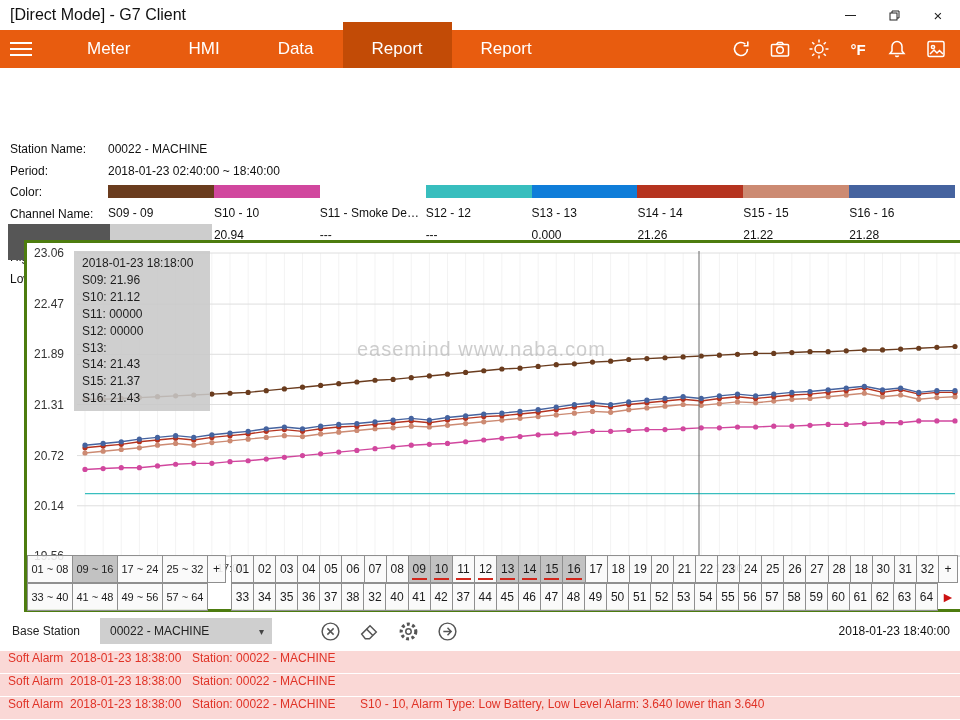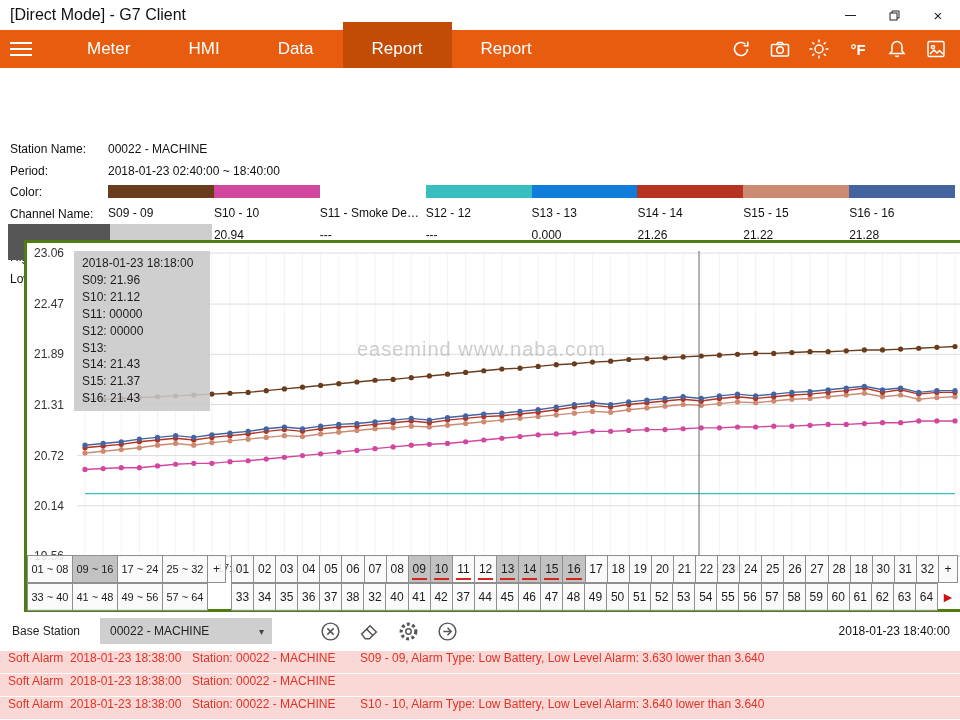--- a/index.html
+++ b/index.html
@@ -680,21 +680,20 @@
       </span>
     </div>
     <span class="f-datetime">2018-01-23 18:40:00</span>
   </div>
 
   <div id="alarms">
       <div class="alarm-row">
         <span class="a-type">Soft Alarm</span>
         <span class="a-time">2018-01-23 18:38:00</span>
         <span class="a-station">Station: 00022 - MACHINE</span>
-        <span class="a-msg">S09 - 09, Alarm Type: Low Battery, Low Level Alarm: 3.630 lower than 3.640</span>
       </div>
       <div class="alarm-row">
         <span class="a-type">Soft Alarm</span>
         <span class="a-time">2018-01-23 18:38:00</span>
         <span class="a-station">Station: 00022 - MACHINE</span>
       </div>
       <div class="alarm-row">
         <span class="a-type">Soft Alarm</span>
         <span class="a-time">2018-01-23 18:38:00</span>
         <span class="a-station">Station: 00022 - MACHINE</span>

